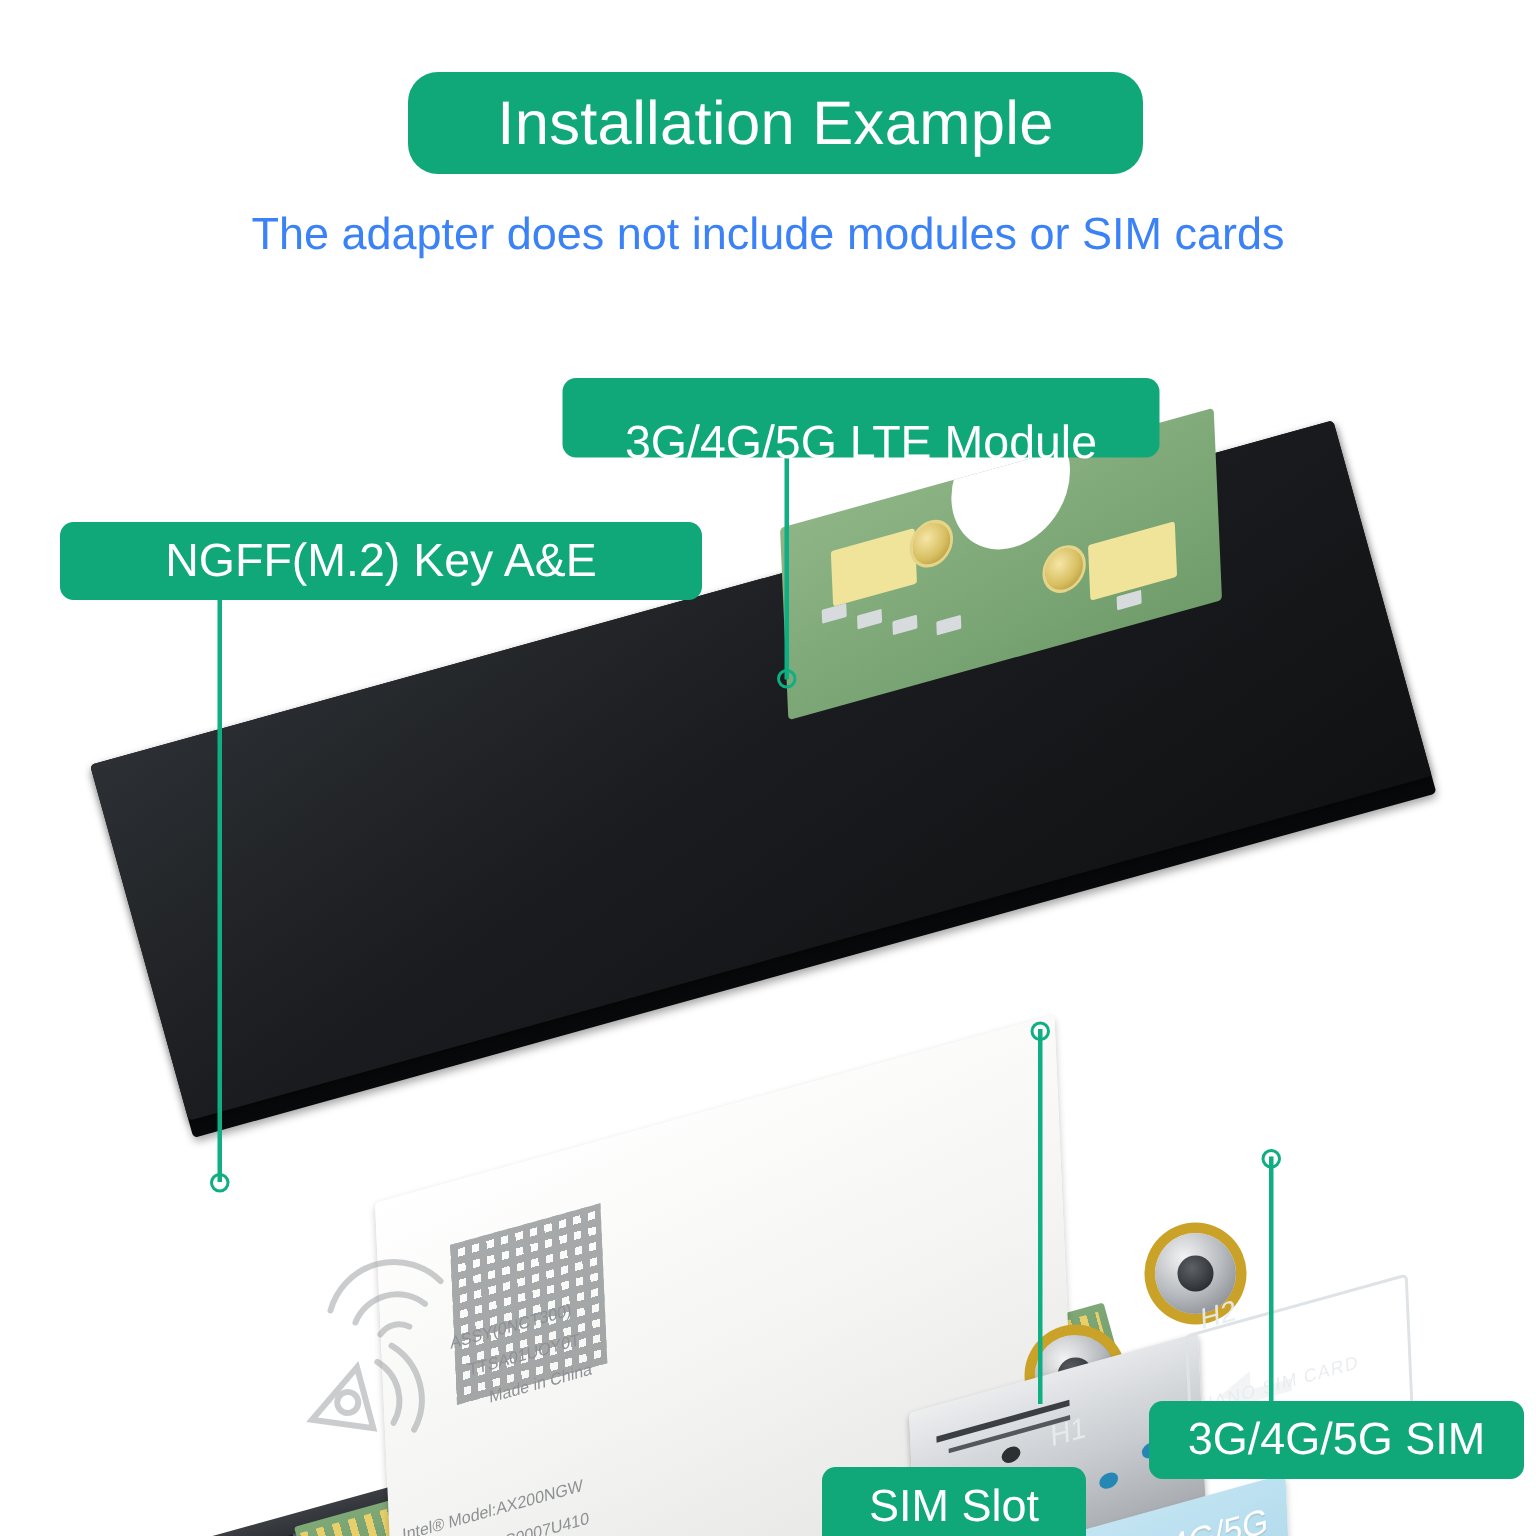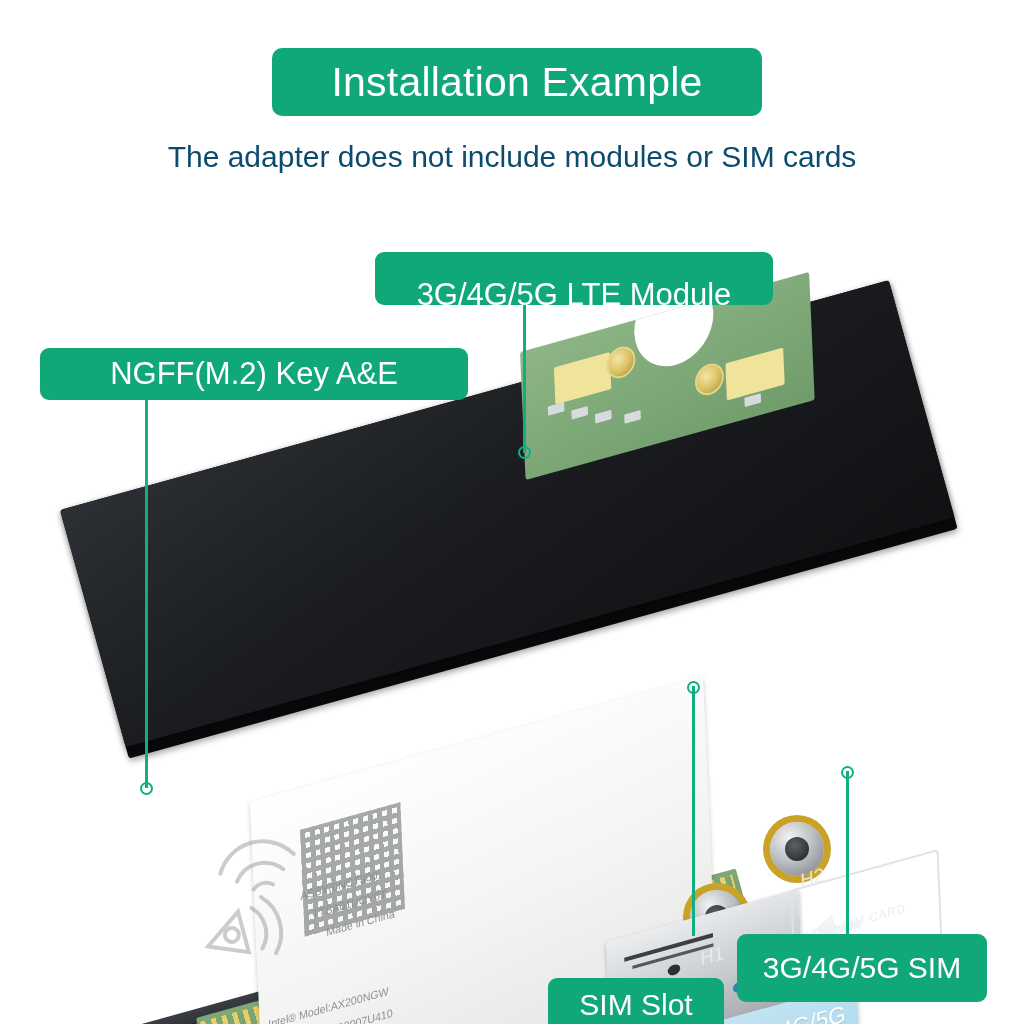--- a/index.html
+++ b/index.html
@@ -10,21 +10,21 @@
     font-family:"Liberation Sans", sans-serif;
     overflow:hidden;
     position:relative;
   }
   #stage{position:absolute;inset:0;width:1024px;height:1024px;}
 
   
   .title-banner{
     position:absolute;left:272px;top:48px;width:490px;height:68px;
     background:var(--g,#10a779);
-    border-radius:10px;
+    border-radius:20px;
     display:flex;align-items:center;justify-content:center;
   }
   .title-banner span{
     color:#ffffff;font-size:41px;letter-spacing:.2px;
     font-family:"Liberation Sans", sans-serif;
     white-space:nowrap;
   }
   .subtitle{
     position:absolute;left:0;top:140px;width:1024px;
     text-align:center;color:#12a67c;font-size:30px;
@@ -41,21 +41,21 @@
 
   #label-lte{left:375px;top:252px;width:398px;height:53px;}
   #label-lte span{font-size:31px;margin-top:32px;}
 
   #label-ngff{left:40px;top:348px;width:428px;height:52px;}
   #label-ngff span{font-size:31px;}
 
   #label-simslot{left:548px;top:978px;width:176px;height:54px;}
   #label-simslot span{font-size:30px;}
 
-  #label-sim{left:737px;top:934px;width:250px;height:68px;}
+  #label-sim{left:766px;top:934px;width:250px;height:52px;}
   #label-sim span{font-size:30px;}
 
   
   .leader{position:absolute;background:#0fae83;}
   .leader-dot{
     position:absolute;width:13px;height:13px;border-radius:50%;
     border:2px solid #0fae83;background:transparent;box-sizing:border-box;
   }
   #lead-lte{left:523px;top:305px;width:3px;height:148px;}
   #lead-lte-dot{left:518px;top:446px;}
@@ -236,21 +236,21 @@
   .glyph{position:absolute;transform-origin:0 0;opacity:.45;}
 </style>
 </head>
 <body>
 
 <div id="stage">
 
   <div class="title-banner" style="background: rgb(16, 167, 121);">
     <span>Installation Example</span>
   </div>
-  <div class="subtitle" style="color: #0c4a6e;">The adapter does not include modules or SIM cards</div>
+  <div class="subtitle" style="color: #3b82f6;">The adapter does not include modules or SIM cards</div>
 
   <div id="board-wrap">
 
     <div class="pcb" id="pcb-main-side"></div>
     <div class="pcb" id="pcb-main"></div>
 
     <div id="socket"></div>
     <div id="socket-teeth"></div>
 
     <div id="module-green"></div>

